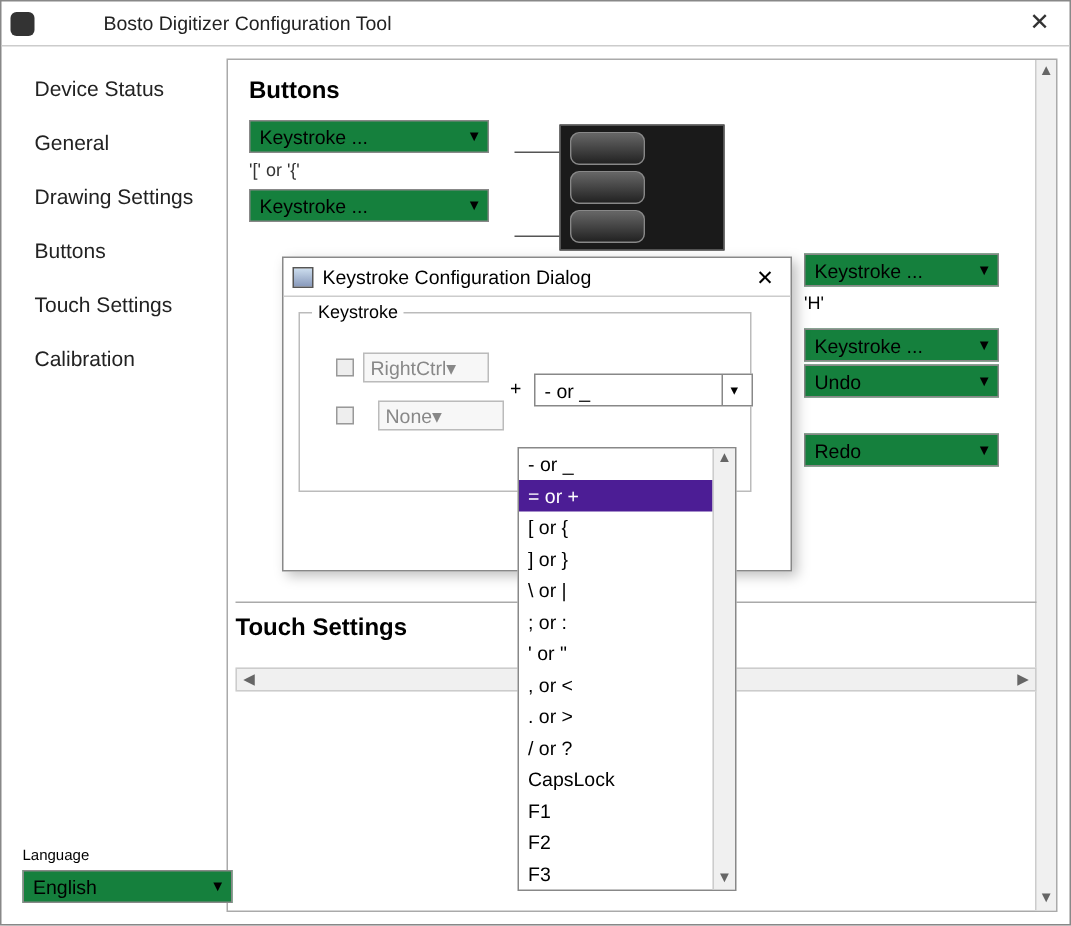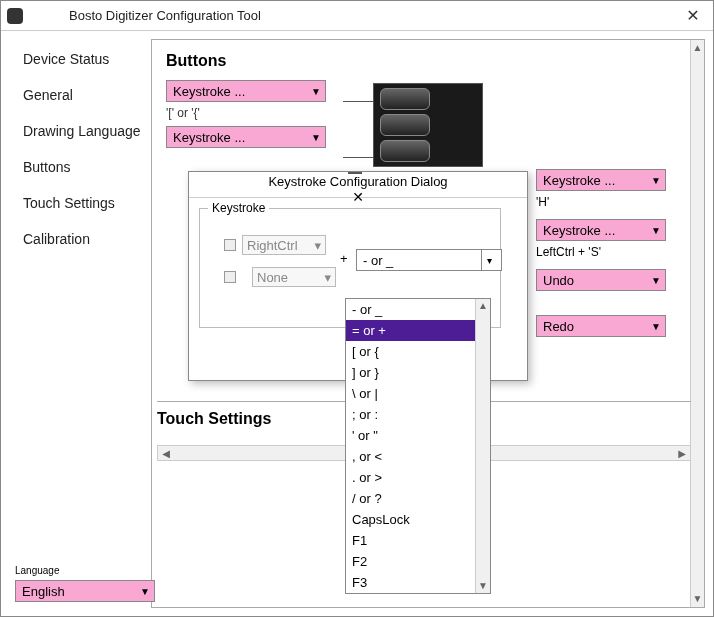--- a/index.html
+++ b/index.html
@@ -26,21 +26,21 @@
   .sidebar-item {
     padding: 10px 6px; color: #222; font-size: 14px;
   }
   .main {
     flex: 1; border: 1px solid #aaa; margin: 8px 8px 8px 0; position: relative;
     padding: 12px 14px; overflow: hidden;
   }
   .section-title { font-weight: bold; font-size: 16px; margin-bottom: 10px; }
   .combo {
     display: inline-flex; align-items: center; justify-content: space-between;
-    border: 1px solid #888; height: 22px; padding: 0 4px 0 6px; background: #f9a8d4;
+    border: 1px solid #888; height: 22px; padding: 0 4px 0 6px; background: #15803d;
   }
   .combo .arrow { font-size: 10px; margin-left: 6px; }
   .combo-row { display: flex; align-items: center; gap: 8px; margin-bottom: 4px; }
   .caption-small { color: #333; font-size: 12px; margin-bottom: 6px; }
   .hscroll-btn { width: 16px; text-align: center; color: #666; font-size: 10px; }
   .hscroll-vertical-stub {
     position: absolute; top: 0; right: 0; width: 14px; height: 100%;
     background: #f0f0f0; border-left: 1px solid #ccc;
     display: flex; flex-direction: column; justify-content: space-between; align-items: center;
   }
@@ -74,37 +74,37 @@
   }
   .lang-block { position: absolute; left: 14px; bottom: 14px; width: 160px; }
   .lang-label { font-size: 10px; margin-bottom: 4px; }
 
   
   .dialog {
     position: absolute; left: 187px; top: 170px; width: 340px; height: 210px;
     background: #fff; border: 1px solid #888; box-shadow: 3px 3px 8px rgba(0,0,0,0.25);
     z-index: 5;
   }
-  .dialog .dtitle { height: 26px; display: flex; align-items: center; padding: 0 6px; border-bottom: 1px solid #ccc; flex-direction: column; }
+  .dialog .dtitle { height: 26px; display: flex; align-items: center; padding: 0 6px; border-bottom: 1px solid #ccc; }
   .dialog .dicon { width: 14px; height: 14px; border: 1px solid #555; margin-right: 6px; background: linear-gradient(#cde, #89b);}
   .dialog .dtxt { flex: 1; }
   .dialog .dclose { width: 22px; text-align: center; font-size: 14px; }
   .fieldset {
     position: absolute; left: 10px; top: 36px; right: 26px; height: 120px;
     border: 1px solid #bbb;
   }
   .legend {
     position: absolute; top: -8px; left: 8px; background: #fff; padding: 0 4px; font-size: 12px;
   }
   .modrow { position: absolute; left: 24px; display: flex; align-items: center; gap: 6px; }
   .modrow.r1 { top: 26px; }
   .modrow.r2 { top: 58px; gap: 16px; }
   .chk { width: 12px; height: 12px; border: 1px solid #999; background: #eee; }
   .modcombo {
-    display: inline-flex; align-items: center; justify-content: space-between;
+    display: inline-flex; align-items: center; 
     border: 1px solid #bbb; height: 20px; width: 84px; padding: 0 4px; color: #888; background: #f7f7f7;
   }
   .plus { position: absolute; left: 140px; top: 42px; }
   .keycombo {
     position: absolute; left: 156px; top: 40px;
     display: inline-flex; align-items: center; justify-content: space-between;
     border: 1px solid #888; height: 22px; width: 146px; padding: 0 4px 0 6px; background: #fff;
   }
   .key-arrow-box { width: 16px; height: 20px; border-left: 1px solid #888; display:flex; align-items:center; justify-content:center;}
   .dropdown {
@@ -128,21 +128,21 @@
 <div class="window">
   <div class="titlebar">
     <div class="appicon"></div>
     <div class="title">Bosto Digitizer Configuration Tool</div>
     <div class="close">✕</div>
   </div>
   <div class="body">
     <div class="sidebar">
       <div class="sidebar-item">Device Status</div>
       <div class="sidebar-item">General</div>
-      <div class="sidebar-item">Drawing Language</div>
+      <div class="sidebar-item">Drawing Settings</div>
       <div class="sidebar-item">Buttons</div>
       <div class="sidebar-item">Touch Settings</div>
       <div class="sidebar-item">Calibration</div>
     </div>
 
     <div class="main">
       <div class="section-title">Buttons</div>
 
       <div class="combo-row">
         <div class="combo" style="width:160px">
@@ -178,21 +178,20 @@
     <div class="combo">
       <span>Keystroke ...</span>
       <span class="arrow">▼</span>
     </div>
     <div class="rc-caption">'H'</div>
 
     <div class="combo">
       <span>Keystroke ...</span>
       <span class="arrow">▼</span>
     </div>
-    <div class="rc-caption">LeftCtrl + 'S'</div>
 
     <div class="combo">
       <span>Undo</span>
       <span class="arrow">▼</span>
     </div>
     <div style="height:22px"></div>
     <div class="combo">
       <span>Redo</span>
       <span class="arrow">▼</span>
     </div>

